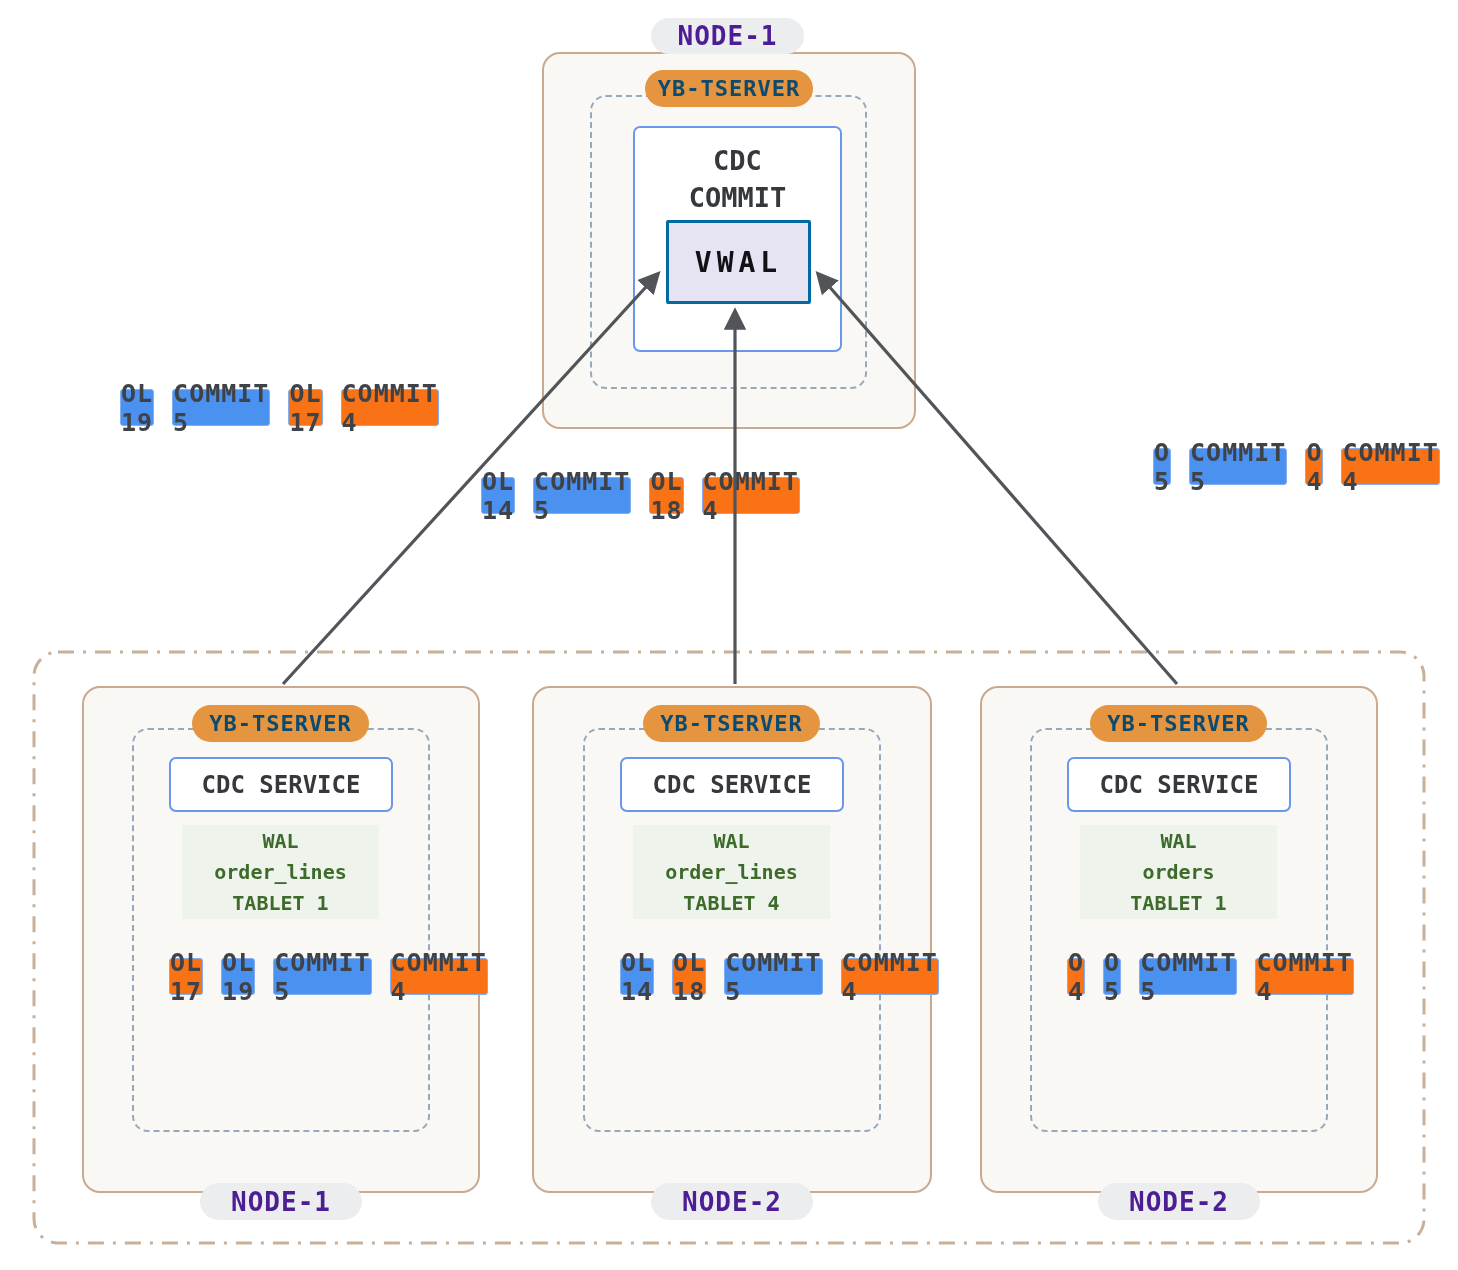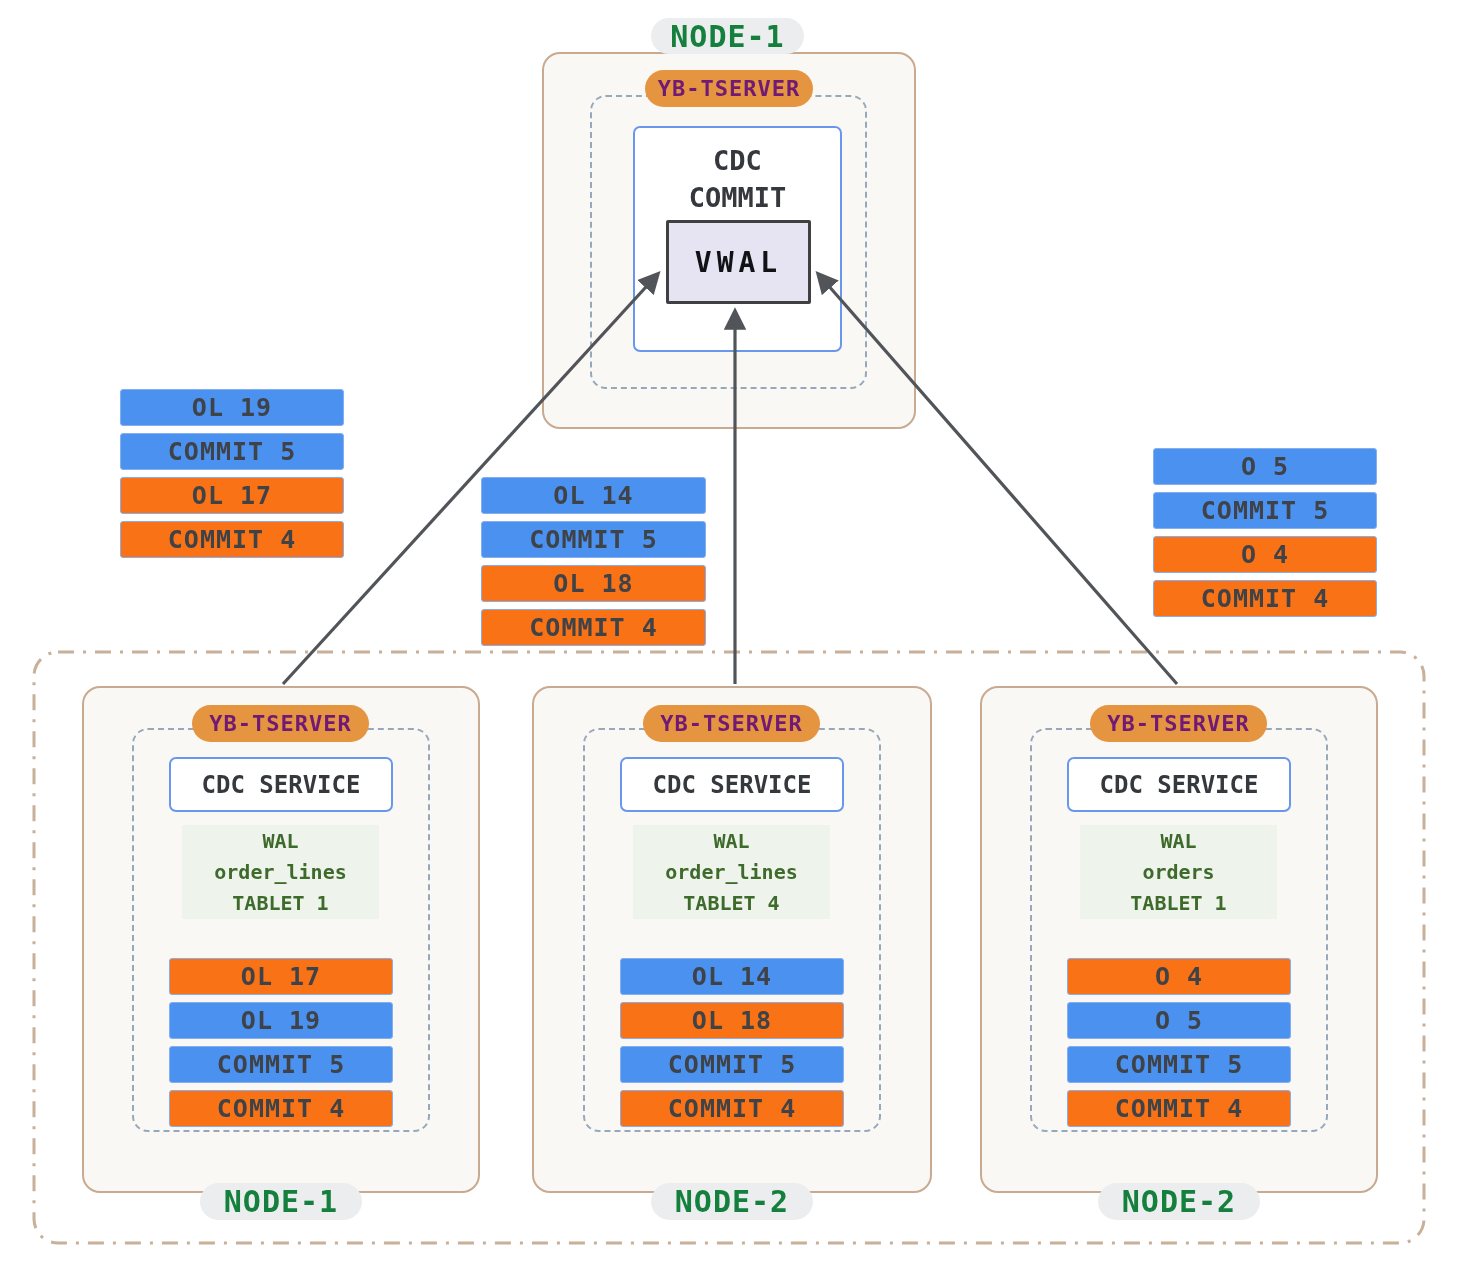--- a/index.html
+++ b/index.html
@@ -7,45 +7,45 @@
     position:relative;width:1458px;height:1270px;background:#ffffff;overflow:hidden;
     font-family:"DejaVu Sans Mono","Liberation Mono",monospace;
   }
   .node-box{
     position:absolute;background:#FAF8F4;border:2.5px solid #C9A98F;
     border-radius:18px;box-sizing:border-box;
   }
   .pill-label{
     position:absolute;background:#ECEDEF;border-radius:19px;z-index:10;
     display:flex;align-items:center;justify-content:center;
-    font-weight:700;font-size:30px;color:#15803d;letter-spacing:1px;
+    font-weight:700;font-size:26px;color:#4c1d95;letter-spacing:1px;
   }
   .tserver-pill{
     position:absolute;background:#E59440;border-radius:19px;z-index:10;
     display:flex;align-items:center;justify-content:center;
-    font-weight:700;font-size:22px;color:#701a75;letter-spacing:1px;
+    font-weight:700;font-size:22px;color:#0c4a6e;letter-spacing:1px;
   }
   .dashed-box{
     position:absolute;border:2.5px dashed #96A9BC;border-radius:16px;box-sizing:border-box;
   }
   .cdc-box{
     position:absolute;background:#ffffff;border:2.5px solid #6A97EE;border-radius:7px;
     box-sizing:border-box;display:flex;flex-direction:column;align-items:center;justify-content:center;
     color:#35383D;font-weight:700;text-align:center;
   }
   .vwal-box{
-    position:absolute;background:#E6E4F2;border:3px solid #404040;border-radius:2px;
+    position:absolute;background:#E6E4F2;border:3px solid #0369a1;border-radius:2px;
     box-sizing:border-box;display:flex;align-items:center;justify-content:center;
     font-weight:700;font-size:28px;letter-spacing:5px;color:#111215;z-index:5;
   }
   .wal-box{
     position:absolute;background:#EEF4EC;color:#3E6B2C;font-weight:700;font-size:20px;
     line-height:31px;text-align:center;display:flex;flex-direction:column;justify-content:center;
   }
-  .stack{position:absolute;display:flex;flex-direction:column;gap:7px;text-align:center;}
+  .stack{position:absolute;display:flex;flex-direction:row;gap:18px;}
   .wal-row{
     height:37px;border:1.5px solid #85AEF0;border-radius:3px;box-sizing:border-box;
     display:flex;align-items:center;justify-content:center;
     font-size:25px;font-weight:700;color:#3F4247;letter-spacing:1px;
   }
   .wal-row[data-color="blue"]{background:#4B92F0;}
   .wal-row[data-color="green"]{background:#f97316;}
   .abs-svg{position:absolute;pointer-events:none;}
 </style>
 </head>

